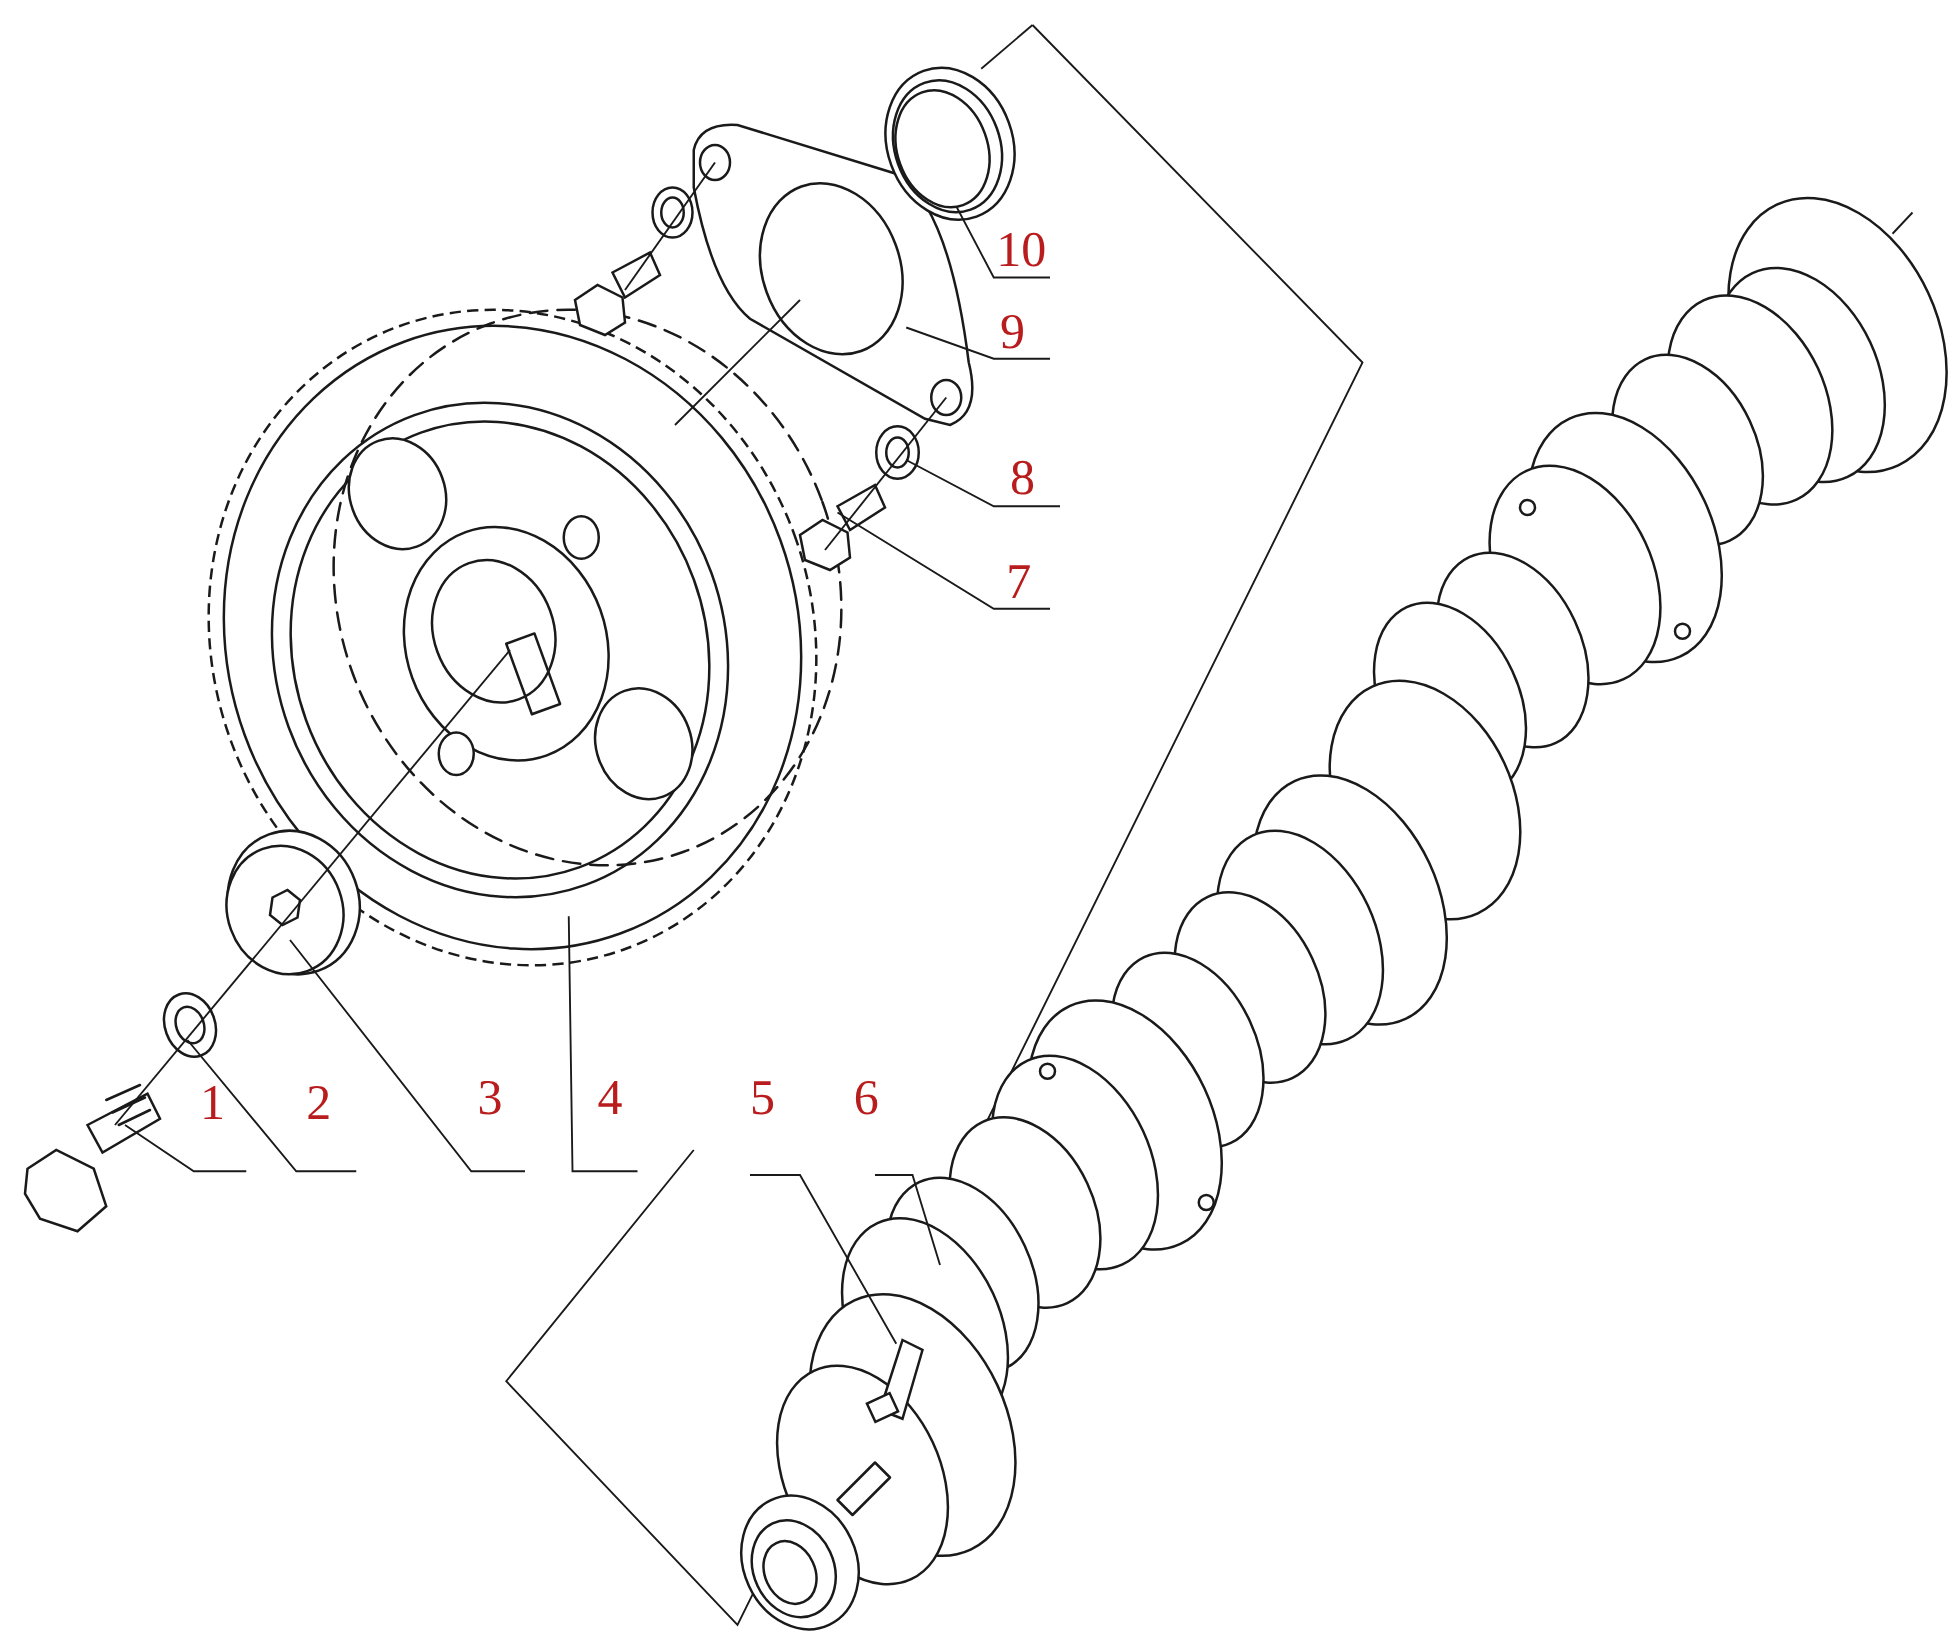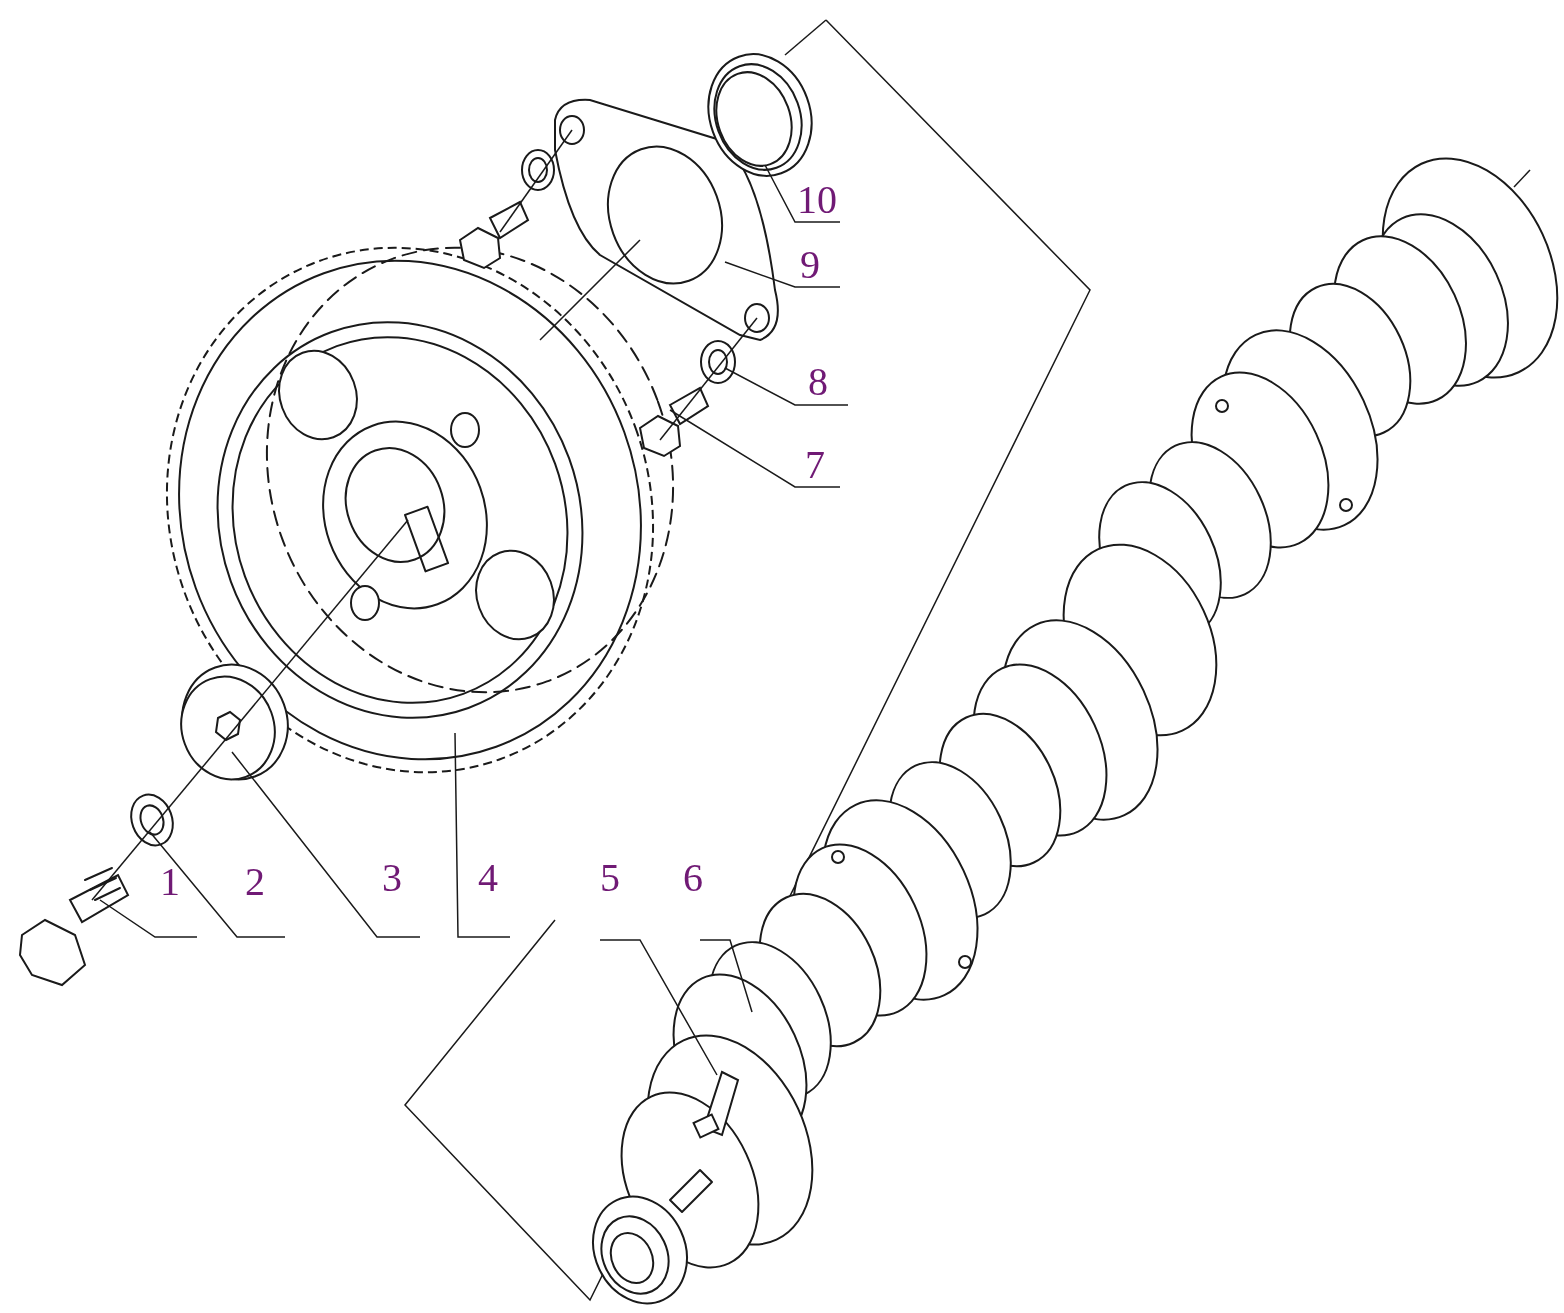--- a/index.html
+++ b/index.html
@@ -2,21 +2,21 @@
 <html><head>
 <meta charset="utf-8">
 <style>
   html,body{margin:0;padding:0;background:#ffffff;}
   body{width:1564px;height:1313px;position:relative;overflow:hidden;font-family:"DejaVu Serif",serif;}
   #stage{position:absolute;left:0;top:0;width:1564px;height:1313px;}
   svg{position:absolute;left:0;top:0;}
   .ln{fill:none;stroke:#1a1a1a;stroke-width:2;stroke-linejoin:round;stroke-linecap:round;}
   .thin{fill:none;stroke:#1a1a1a;stroke-width:1.5;}
   .part{fill:#ffffff;stroke:#1a1a1a;stroke-width:2;}
-  .label{position:absolute;font-family:"Liberation Serif","DejaVu Serif",serif;font-size:40px;color:#701a75;line-height:1;}
+  .label{position:absolute;font-family:"Liberation Serif","DejaVu Serif",serif;font-size:40px;color:#b91c1c;line-height:1;}
 </style>
 </head>
 <body>
 
 <div id="stage">
 <svg width="1564" height="1313" viewBox="0 0 1564 1313">
 
   <polyline class="thin" points="826,20 1090,290 590,1300 405,1105 555,920"></polyline>
   <line class="thin" x1="826" y1="20" x2="785" y2="55"></line>
 

